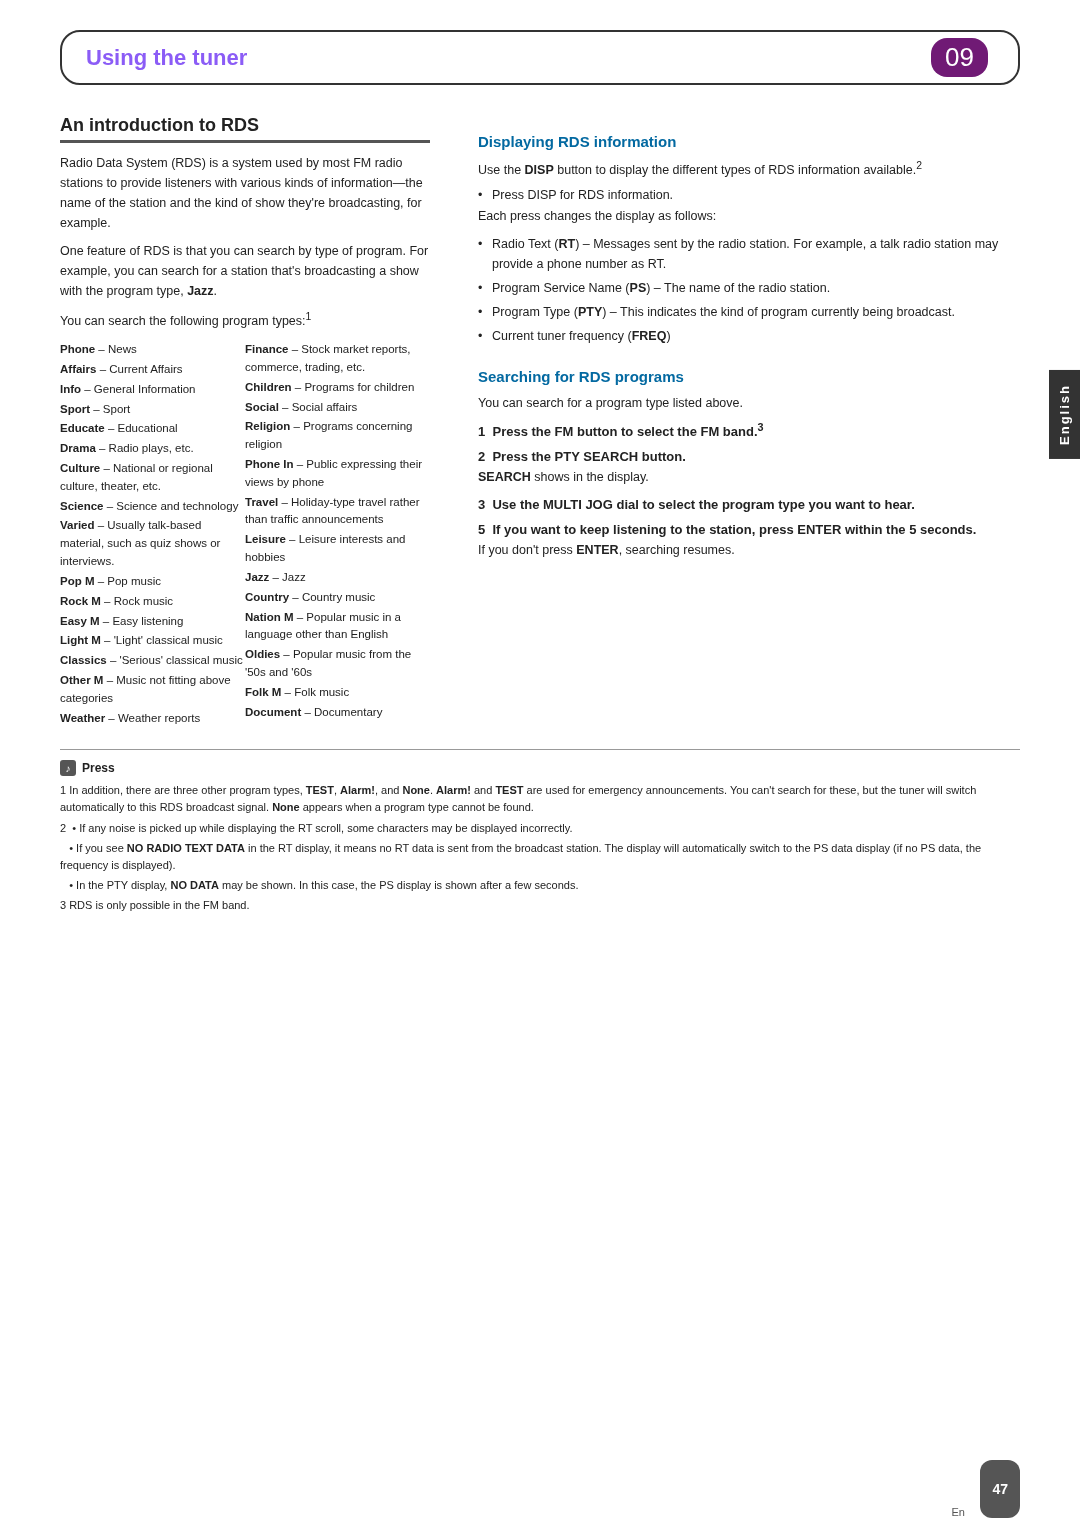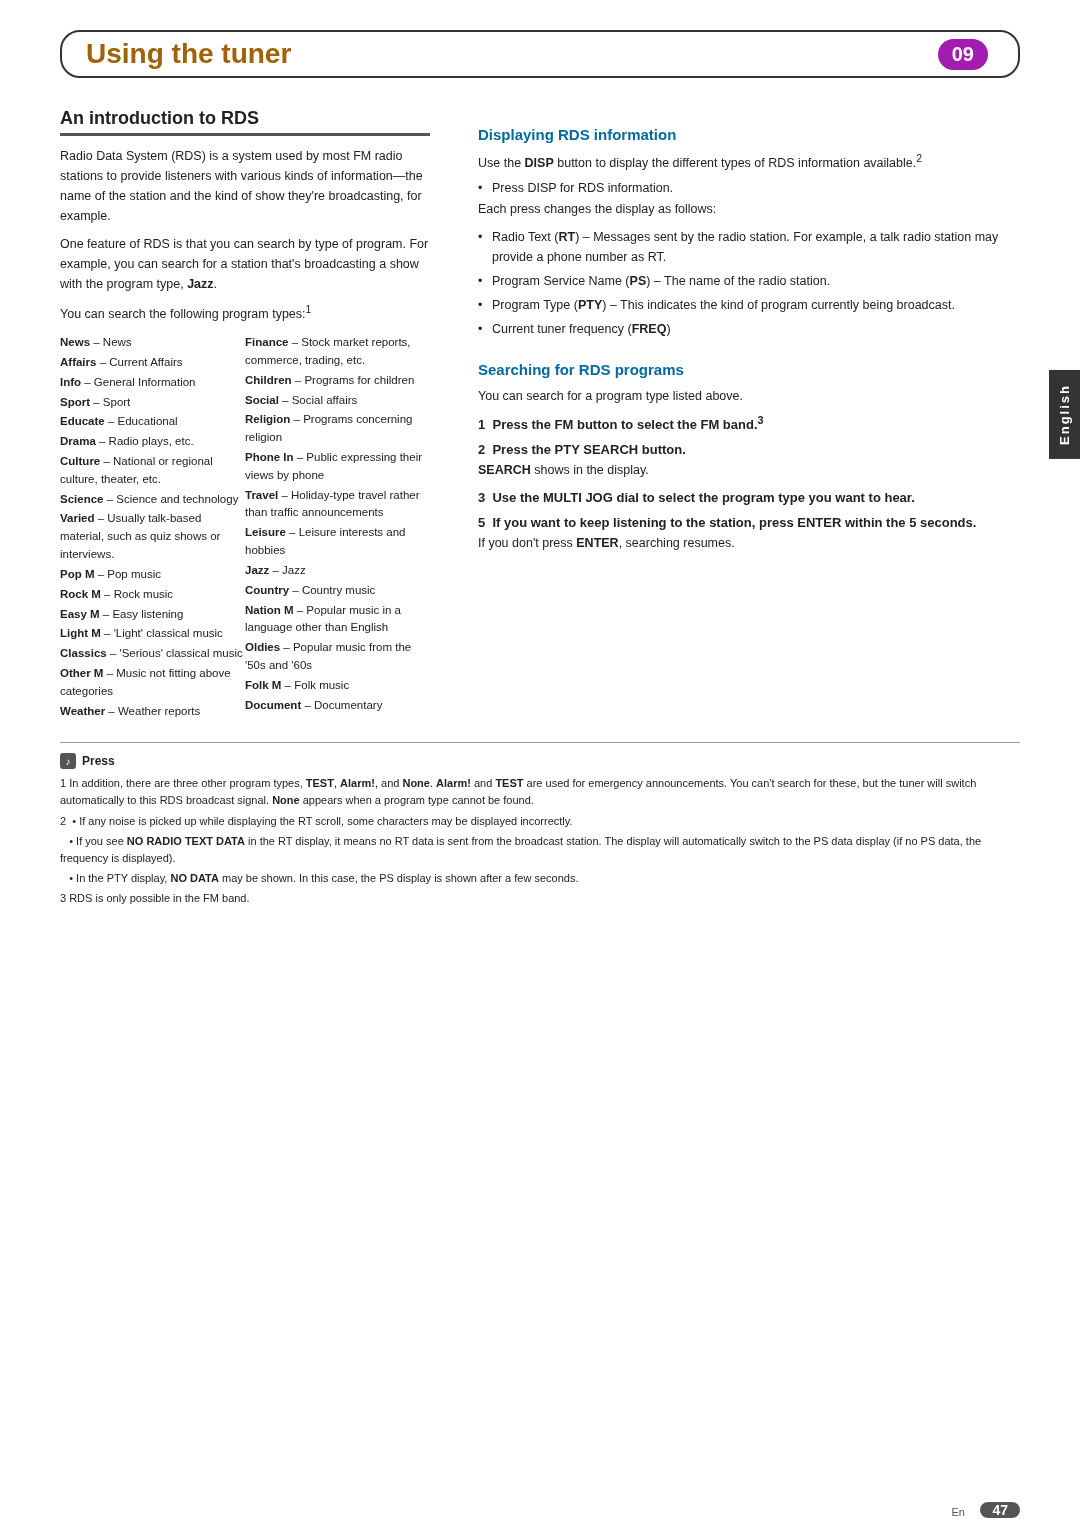--- a/index.html
+++ b/index.html
@@ -30,30 +30,30 @@
       display: flex;
       align-items: center;
       background: #fff;
       border: 2px solid #333;
       border-radius: 20px;
       padding: 6px 30px 6px 24px;
       flex: 1;
     }
 
     .chapter-title {
-      font-size: 28px;
-      font-weight: bold;
-      color: #a16207;
+      font-size: 22px;
+      font-weight: bold;
+      color: #8b5cf6;
     }
 
     .chapter-number {
-      background: #a21caf;
+      background: #701a75;
       color: #fff;
-      font-size: 20px;
-      font-weight: bold;
+      font-size: 26px;
+      font-weight: normal;
       padding: 4px 14px;
       border-radius: 16px;
       margin-left: auto;
     }
 
     
     .language-tab {
       position: absolute;
       right: 0;
       top: 340px;
@@ -221,21 +221,21 @@
 
     
     .page-number-box {
       position: absolute;
       bottom: 40px;
       right: 60px;
       background: #555;
       color: #fff;
       font-size: 14px;
       font-weight: bold;
-      padding: 0 12px;
+      padding: 21px 12px;
       border-radius: 12px;
     }
 
     .page-en {
       position: absolute;
       bottom: 40px;
       right: 115px;
       font-size: 11px;
       color: #555;
     }
@@ -260,21 +260,21 @@
       <div class="section-heading">An introduction to RDS</div>
 
       <p class="body-text">Radio Data System (RDS) is a system used by most FM radio stations to provide listeners with various kinds of information—the name of the station and the kind of show they're broadcasting, for example.</p>
 
       <p class="body-text">One feature of RDS is that you can search by type of program. For example, you can search for a station that's broadcasting a show with the program type, <b>Jazz</b>.</p>
 
       <p class="body-text">You can search the following program types:<sup>1</sup></p>
 
       <div class="prog-types-container">
         <div class="prog-col">
-          <div class="prog-item"><b>News</b> – News</div>
+          <div class="prog-item"><b>Phone</b> – News</div>
           <div class="prog-item"><b>Affairs</b> – Current Affairs</div>
           <div class="prog-item"><b>Info</b> – General Information</div>
           <div class="prog-item"><b>Sport</b> – Sport</div>
           <div class="prog-item"><b>Educate</b> – Educational</div>
           <div class="prog-item"><b>Drama</b> – Radio plays, etc.</div>
           <div class="prog-item"><b>Culture</b> – National or regional culture, theater, etc.</div>
           <div class="prog-item"><b>Science</b> – Science and technology</div>
           <div class="prog-item"><b>Varied</b> – Usually talk-based material, such as quiz shows or interviews.</div>
           <div class="prog-item"><b>Pop M</b> – Pop music</div>
           <div class="prog-item"><b>Rock M</b> – Rock music</div>

